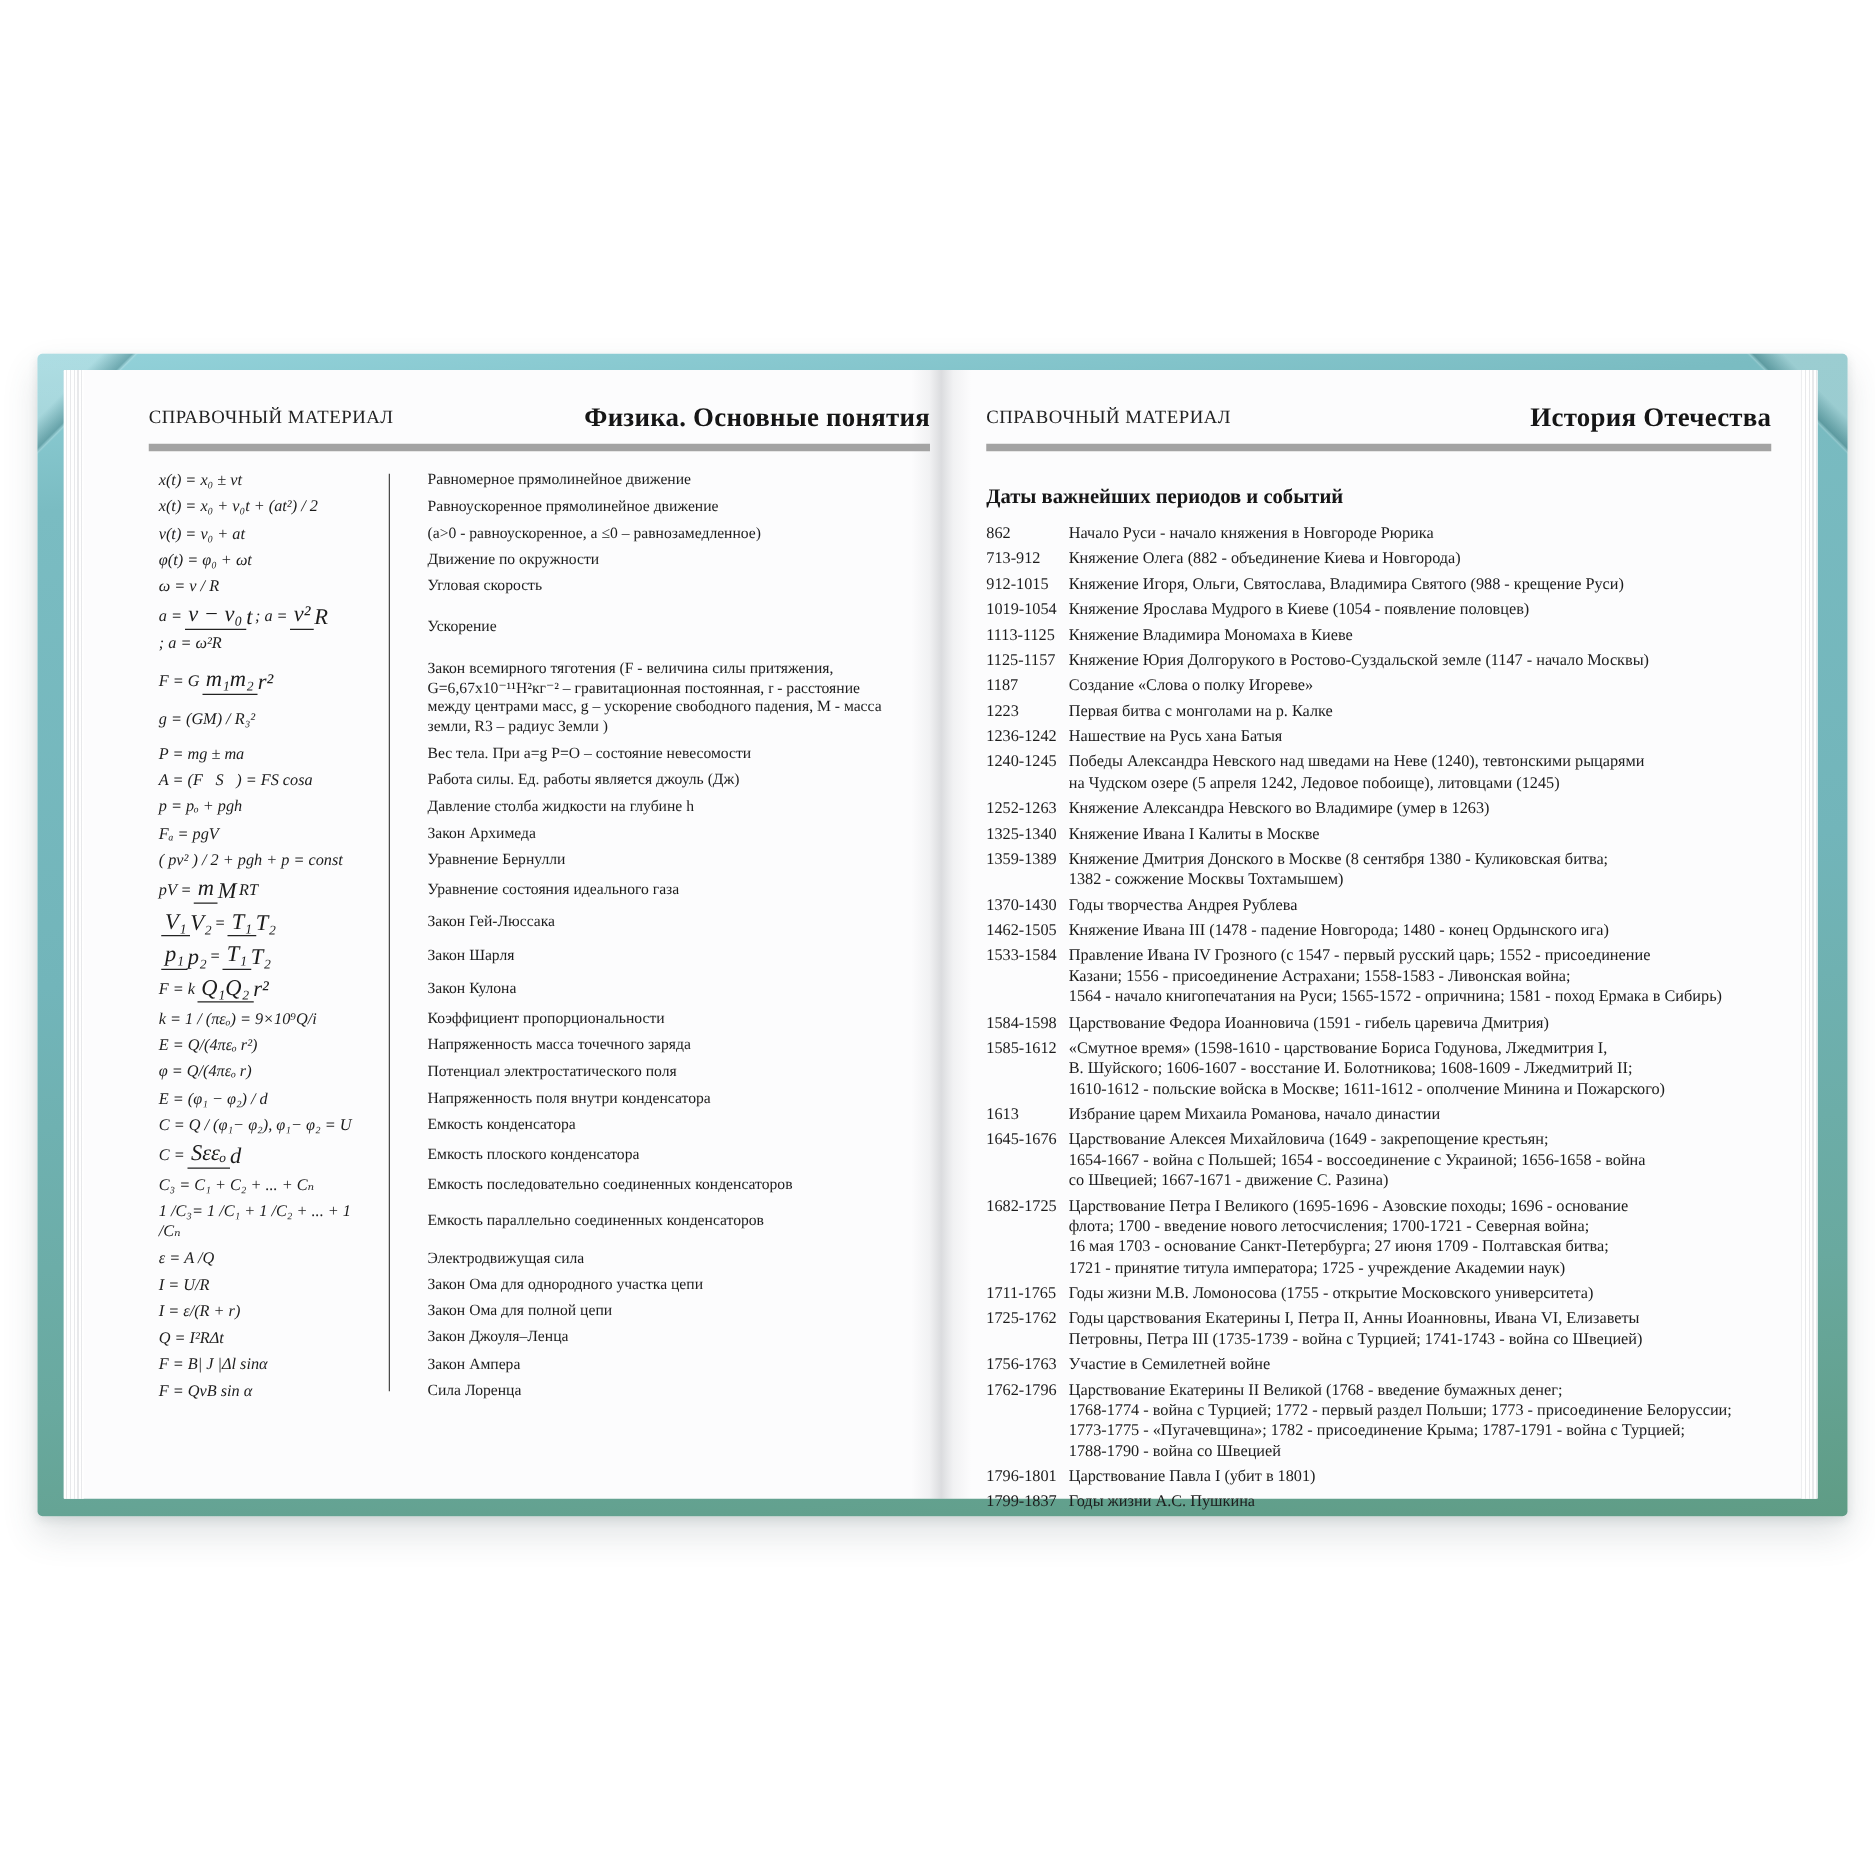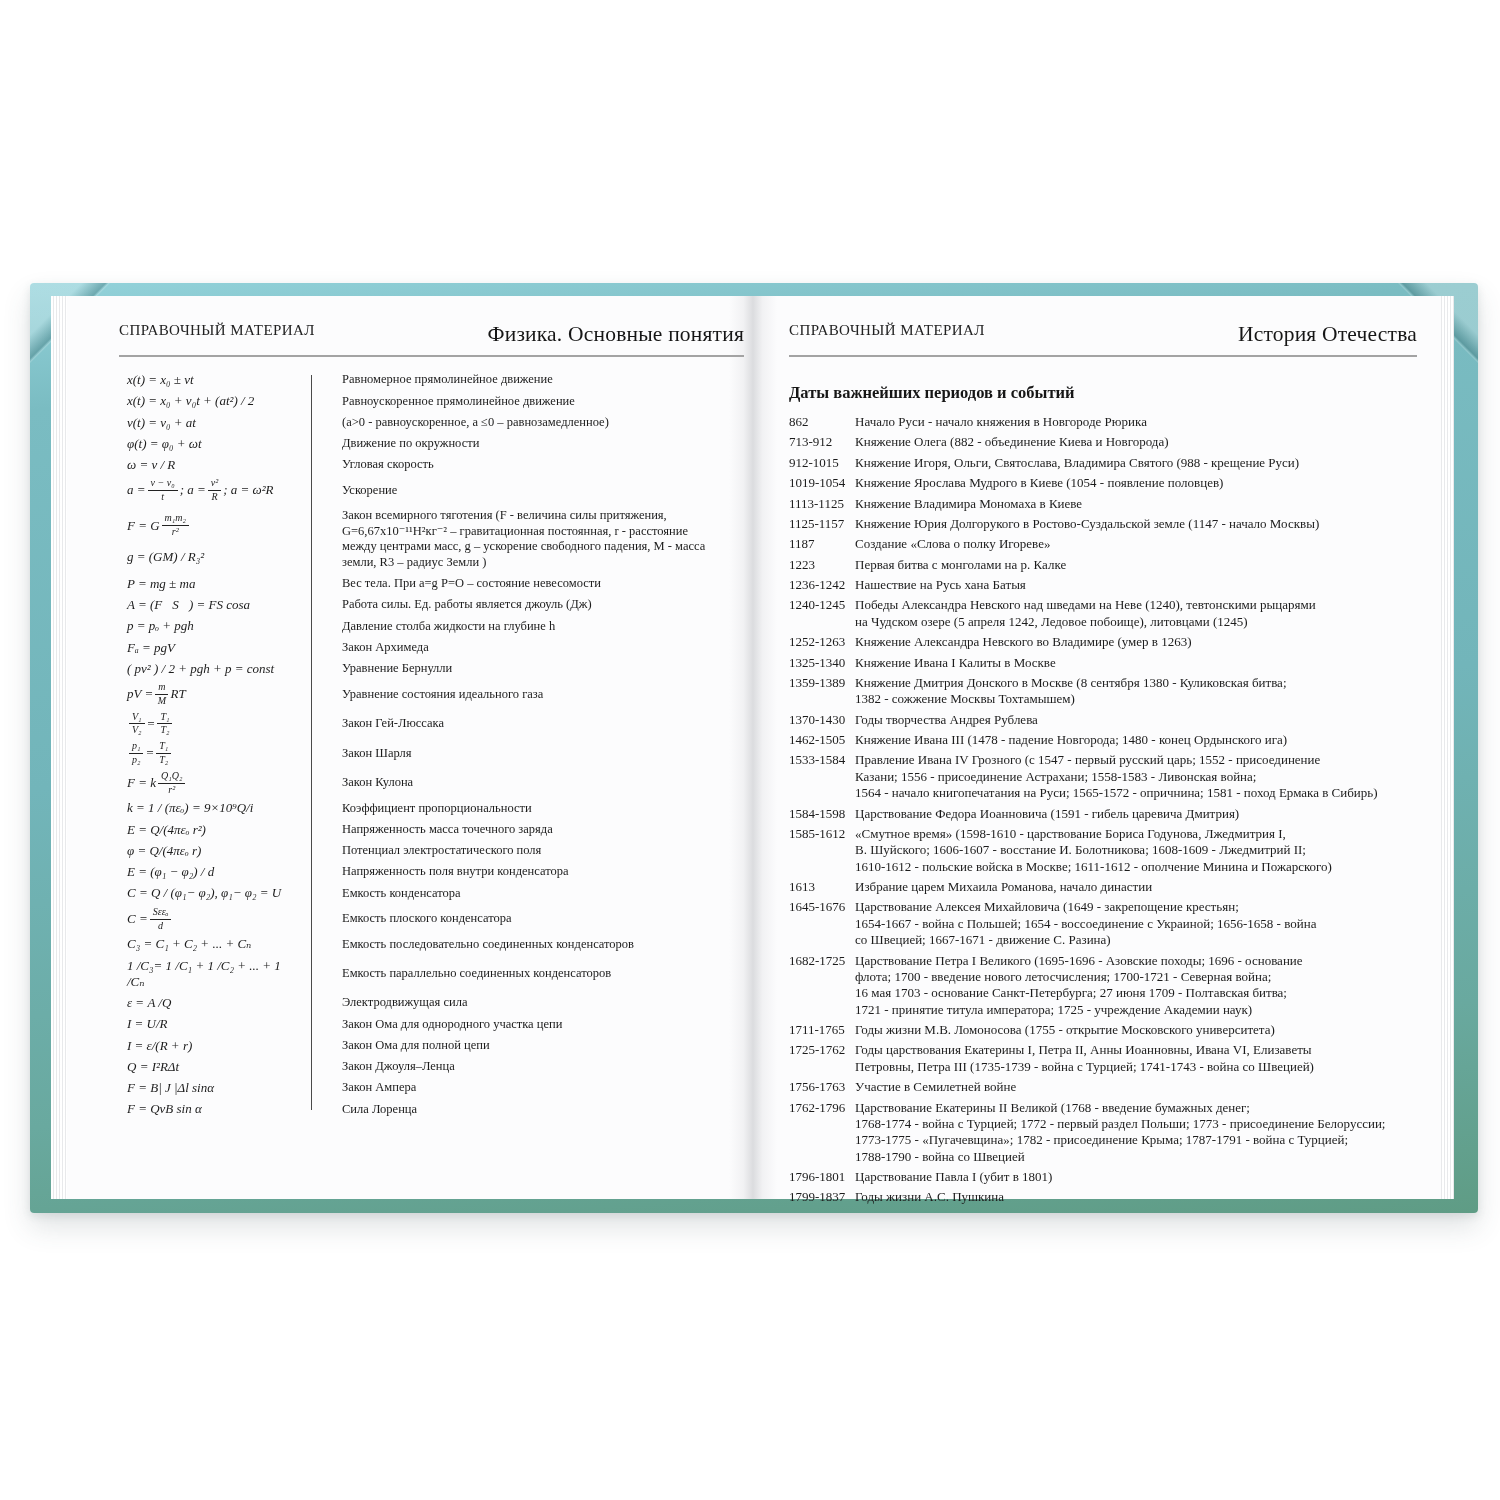--- a/index.html
+++ b/index.html
@@ -29,39 +29,39 @@
   }
   .gutter {
     position:absolute; top:0; bottom:0; left:50%; width:48px; transform:translateX(-50%);
     background:linear-gradient(90deg, rgba(100,105,115,0) 0%, rgba(100,105,115,.07) 30%, rgba(70,75,85,.18) 50%, rgba(100,105,115,.07) 70%, rgba(100,105,115,0) 100%);
   }
   .page { position:absolute; top:26px; }
   .page-left  { left:68px;  width:625px; }
   .page-right { left:738px; width:628px; }
 
   .page-header {
-    display:flex; justify-content:space-between; align-items:flex-start;
-    border-bottom:2px solid #a3a3a3; padding-bottom:8px;
+    display:flex; justify-content:space-between; align-items:center;
+    border-bottom:6px solid #a3a3a3; padding-bottom:8px;
   }
   .eyebrow { font-size:15px; letter-spacing:.4px; color:#222; }
-  .page-title { font-size:21.5px; font-weight:normal; letter-spacing:.2px; color:#161616; }
+  .page-title { font-size:21.5px; font-weight:bold; letter-spacing:.2px; color:#161616; }
 
   
   .phys-table { position:relative; margin-top:15px; }
   .phys-table::before {
     content:""; position:absolute; left:192px; top:3px; bottom:8px; width:1px; background:#4a4a4a;
   }
   .p-row { display:flex; align-items:center; margin-bottom:5px; }
   .f-cell {
     width:192px; flex-shrink:0; box-sizing:border-box; padding:0 12px 0 8px;
     font-style:italic; font-size:13px; line-height:1.25;
     display:flex; flex-wrap:wrap; align-items:center; row-gap:2px;
   }
   .d-cell { flex:1; padding-left:31px; font-size:12.5px; line-height:1.26; white-space:pre-line; }
-  .fr { display:inline-flex; flex-direction:column; align-items:center; margin:0 2px; line-height:1.08; font-size:10px; }
+  .fr { display:inline-flex; flex-direction:row; align-items:center; margin:0 2px; line-height:1.08; font-size:18px; }
   .fr .fn { border-bottom:1px solid #222; padding:0 3px 1px; }
   .fr .fd { padding-top:1px; }
   .fbr { width:100%; height:7px; }
 
   
   .hist-subtitle { font-size:16.5px; font-weight:bold; margin:26px 0 11px; color:#161616; }
   .h-row { display:flex; margin-bottom:4px; }
   .h-years { width:66px; flex-shrink:0; font-weight:normal; font-size:13px; }
   .h-event { flex:1; font-size:13px; line-height:1.26; white-space:pre-line; }
 </style>

